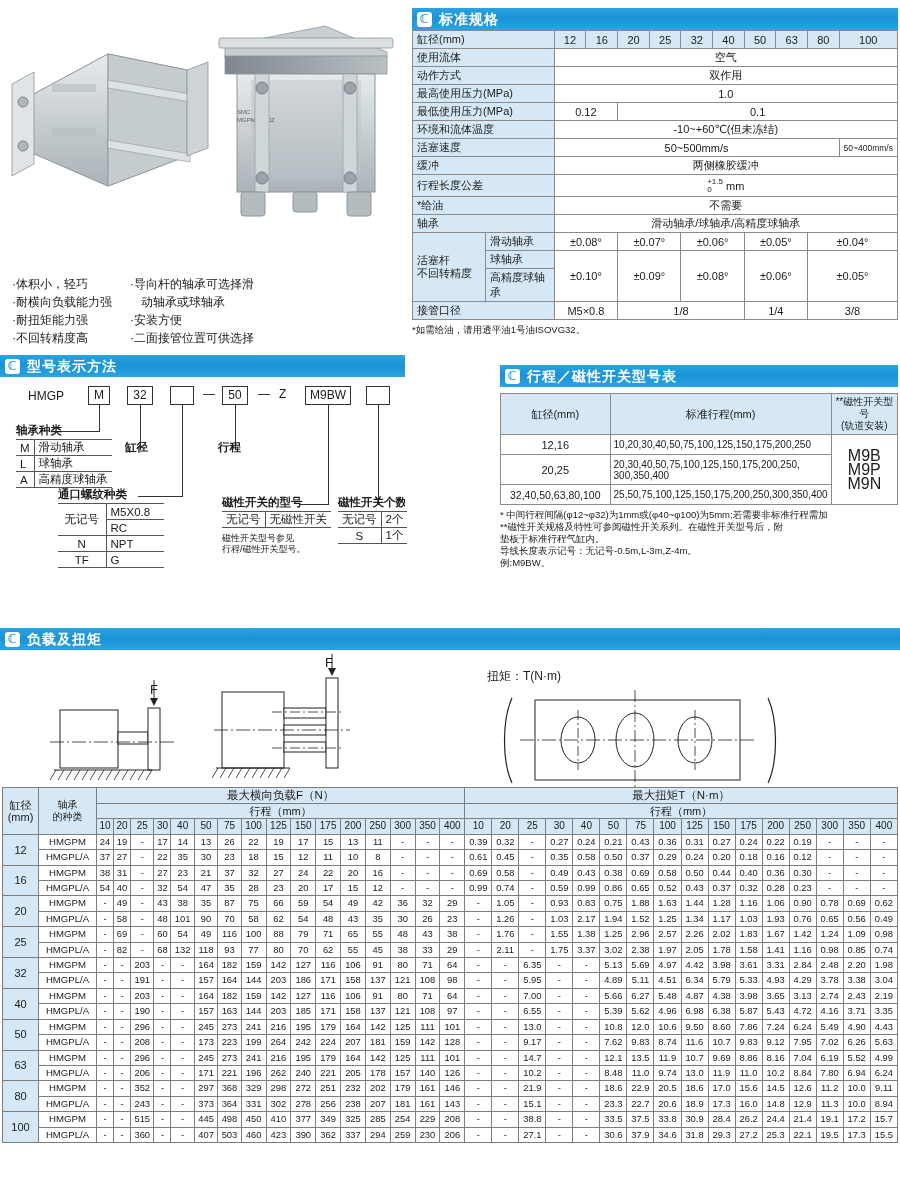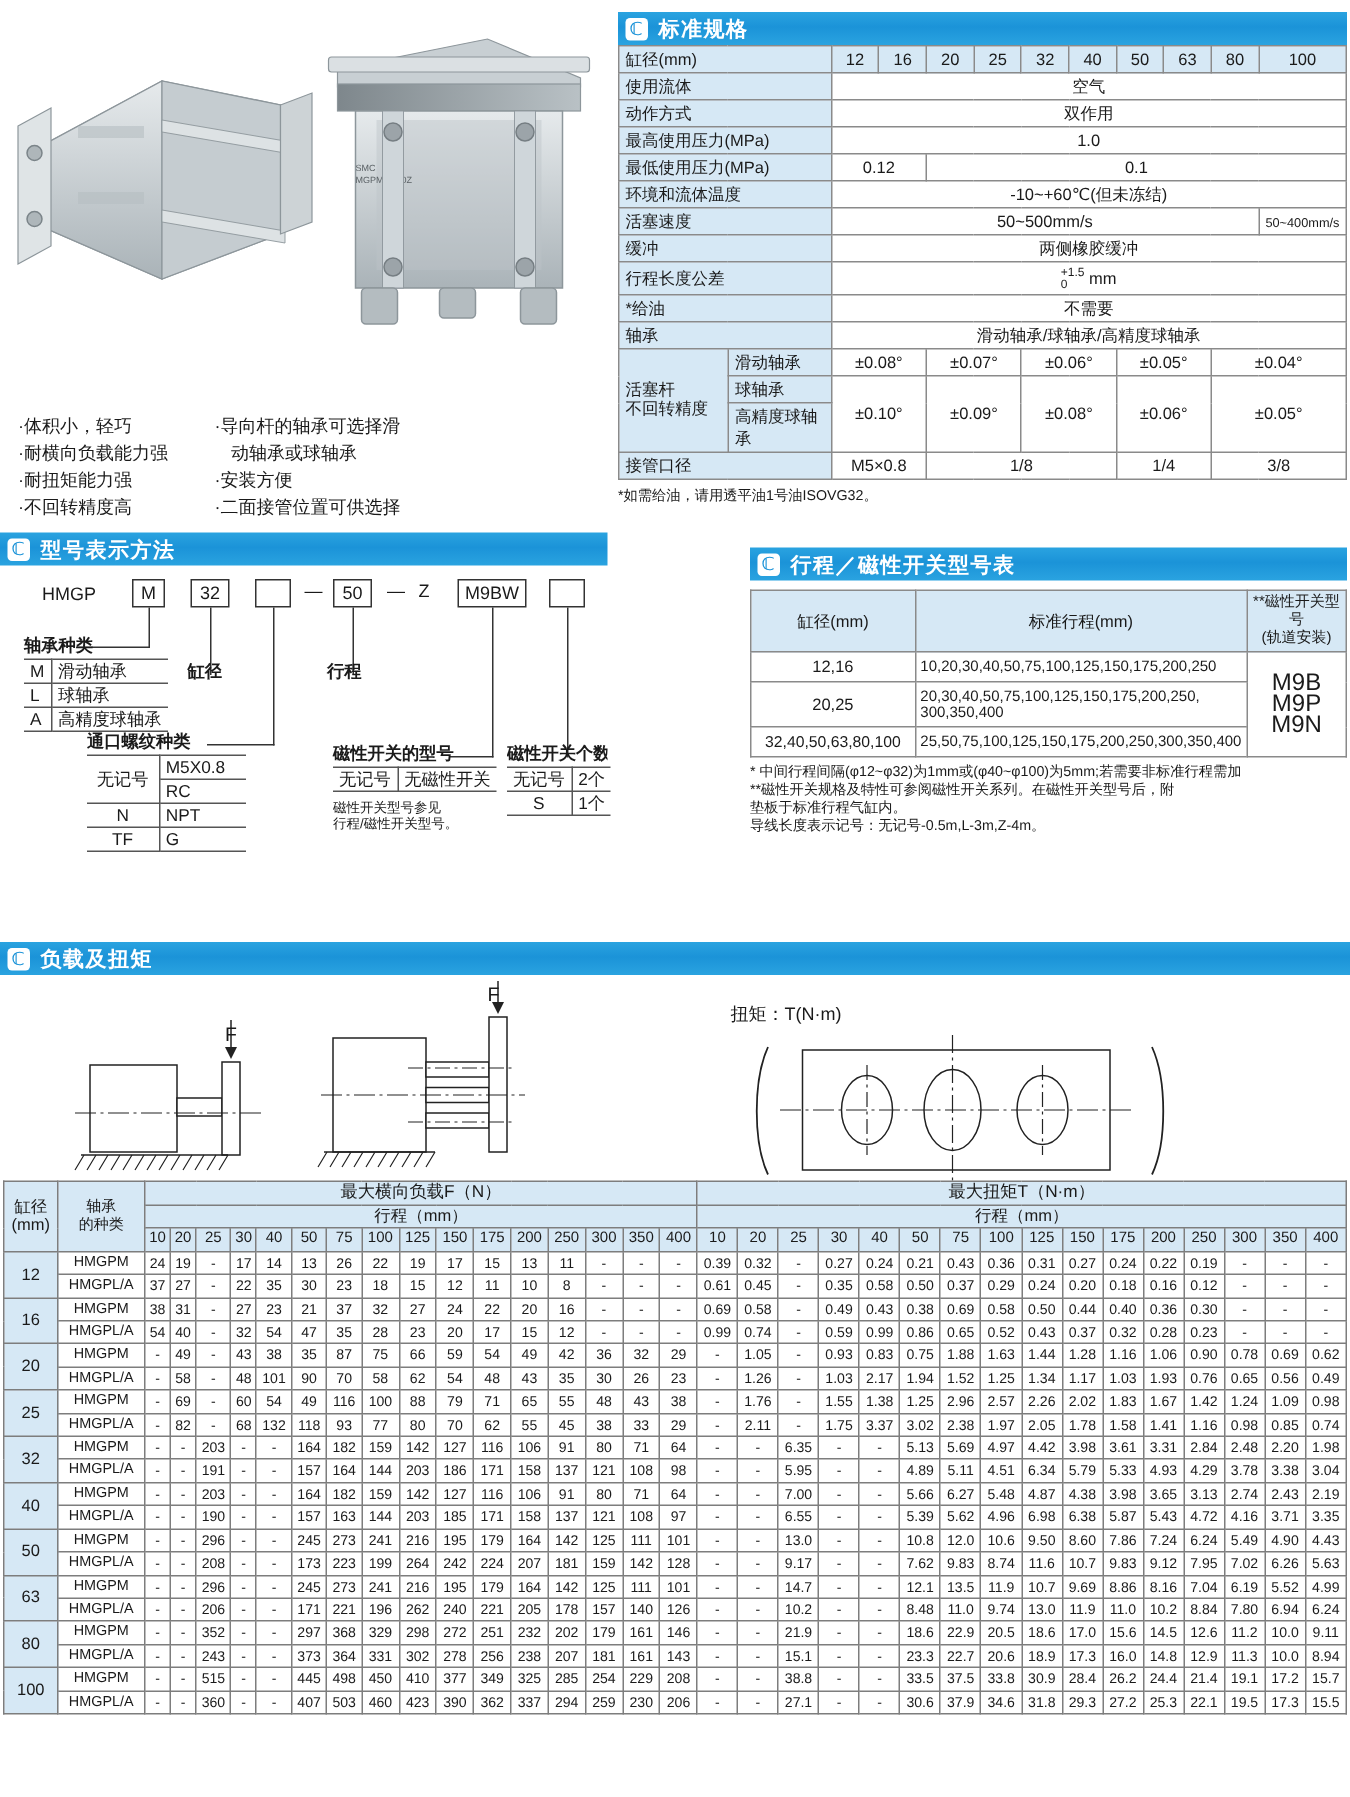--- a/index.html
+++ b/index.html
@@ -32,21 +32,21 @@
   #std-spec table { width:486px; }
   #std-spec td { height:17.5px; text-align:center; }
   #std-spec td.lbl { text-align:left; background:#d6e8f5; width:155px; }
   #std-spec td.lbl2 { text-align:left; background:#d6e8f5; }
   .note-sm { font-size:9.5px; margin-top:4px; }
   
   #features { position:absolute; left:12px; top:275px; width:395px;
               display:flex; font-size:12px; line-height:18px;align-items:flex-end; }
   #features ul { list-style:none; margin:0; padding:0; }
   #features li { white-space:nowrap; }
-  #features .col2 { margin-left:31px; }
+  #features .col2 { margin-left:18px; }
   .sub { padding-left:11px; }
   
   #model-sec { position:absolute; left:0; top:355px; width:405px; }
   #model-body { position:relative; height:265px; font-size:11px; }
   .mbox { position:absolute; border:1.2px solid #333; background:#fff;
           text-align:center; font-size:12px; line-height:17px; height:19px; }
   .mtxt { position:absolute; font-size:12px; }
   .vline { position:absolute; width:1px; background:#333; }
   .hline { position:absolute; height:1px; background:#333; }
   .ktable { position:absolute; border-collapse:collapse; font-size:11.5px; }
@@ -391,20 +391,21 @@
         <td class="dia" style="height:20px;font-size:10.5px">32,40,50,63,80,100</td>
         <td>25,50,75,100,125,150,175,200,250,300,350,400</td>
       </tr>
     </tbody>
   </table>
   <div id="stroke-notes">
     <div>* 中间行程间隔(φ12~φ32)为1mm或(φ40~φ100)为5mm;若需要非标准行程需加</div>
     <div>**磁性开关规格及特性可参阅磁性开关系列。在磁性开关型号后，附</div>
     <div>   垫板于标准行程气缸内。</div>
     <div>   导线长度表示记号：无记号-0.5m,L-3m,Z-4m。</div>
+    <div>   例:M9BW。</div>
   </div>
 </div>
 
 <div id="load-sec">
   <div class="sec-bar">
     <span class="glyph">ℂ</span>
     <span>负载及扭矩</span>
   </div>
   <div id="diagrams">
     <div class="dlabel" style="left:150px;top:32px;font-size:13px">F</div>

